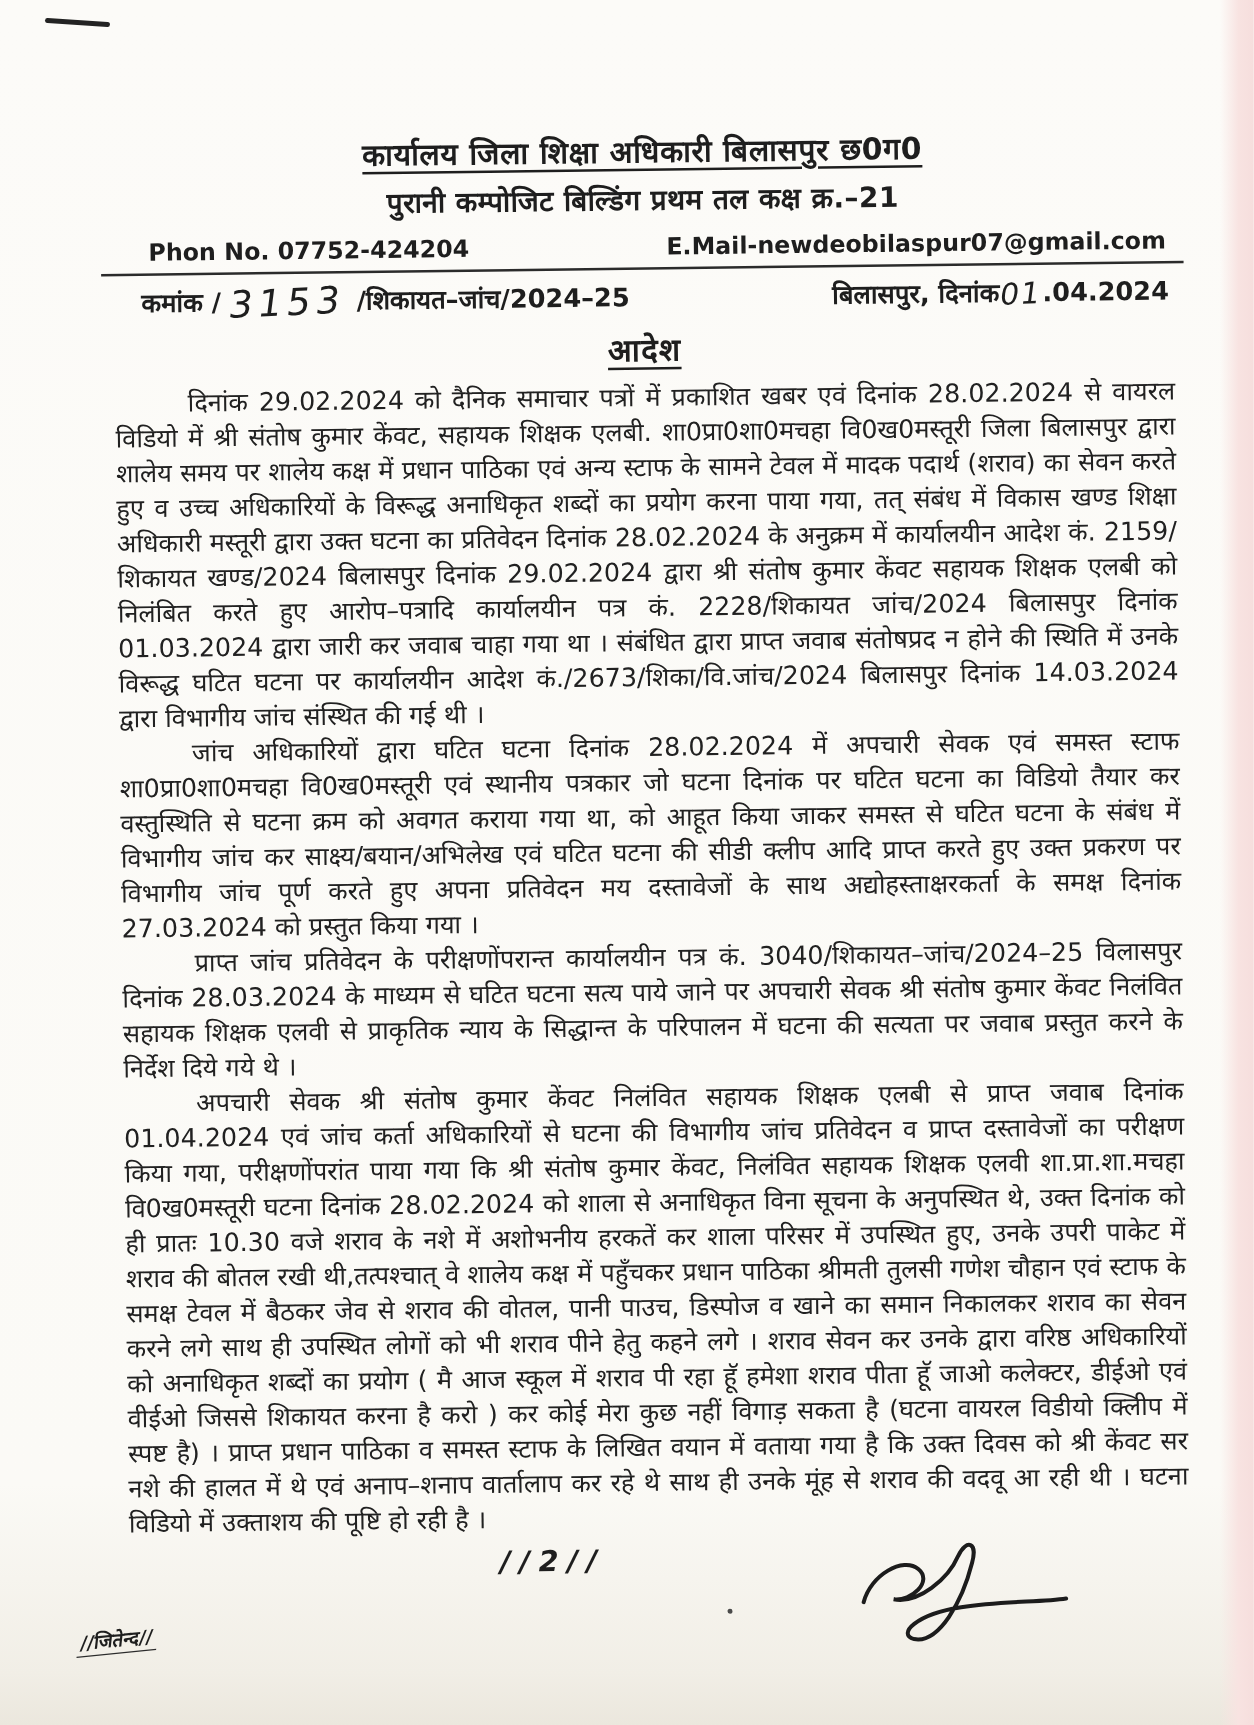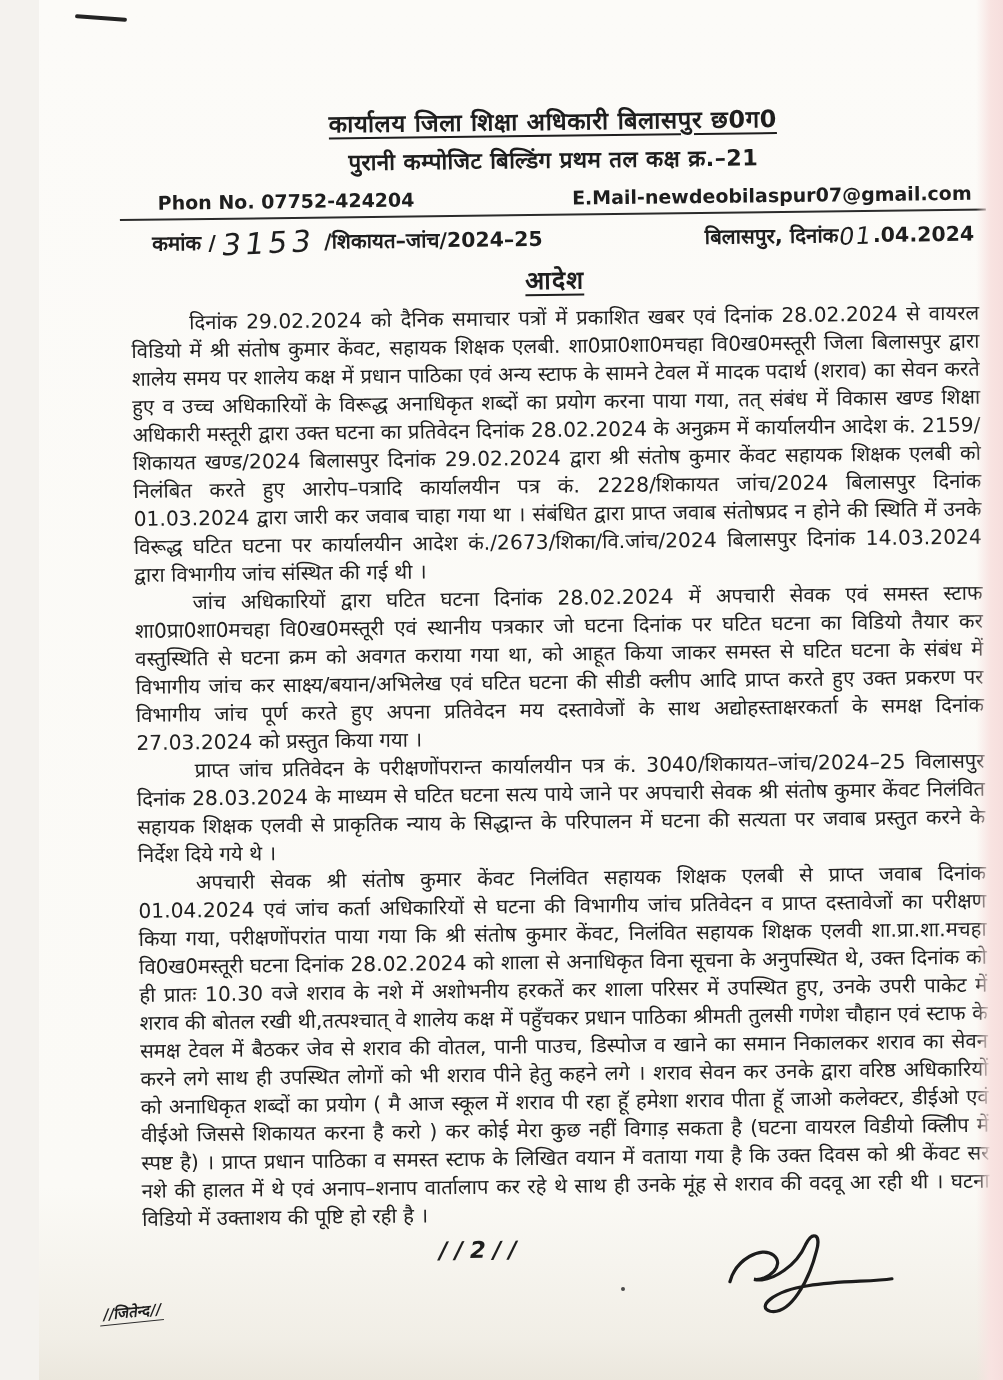--- a/index.html
+++ b/index.html
@@ -6,21 +6,20 @@
   body{
     width:1003px;height:1380px;overflow:hidden;
     background:#f4f2ee;
     font-family:"DejaVu Sans",sans-serif;
     color:#1e1e1e;
     position:relative;
   }
   .scan-page{
     position:absolute;inset:0;
     background:linear-gradient(180deg,#fcfbf8 0%,#fbfaf6 86%,#f1eee6 97%,#ebe7dd 100%);
-    margin-left:39px;
   }
   .pink-edge{
     position:absolute;top:0;right:0;width:27px;height:100%;
     background:linear-gradient(90deg,rgba(248,224,222,0) 0%,#f8e3e1 55%,#f6dedd 100%);
     pointer-events:none;
   }
   .corner-mark{
     position:absolute;left:36px;top:16px;width:52px;height:4px;
     background:#232323;border-radius:2px;transform:rotate(4deg);
   }

